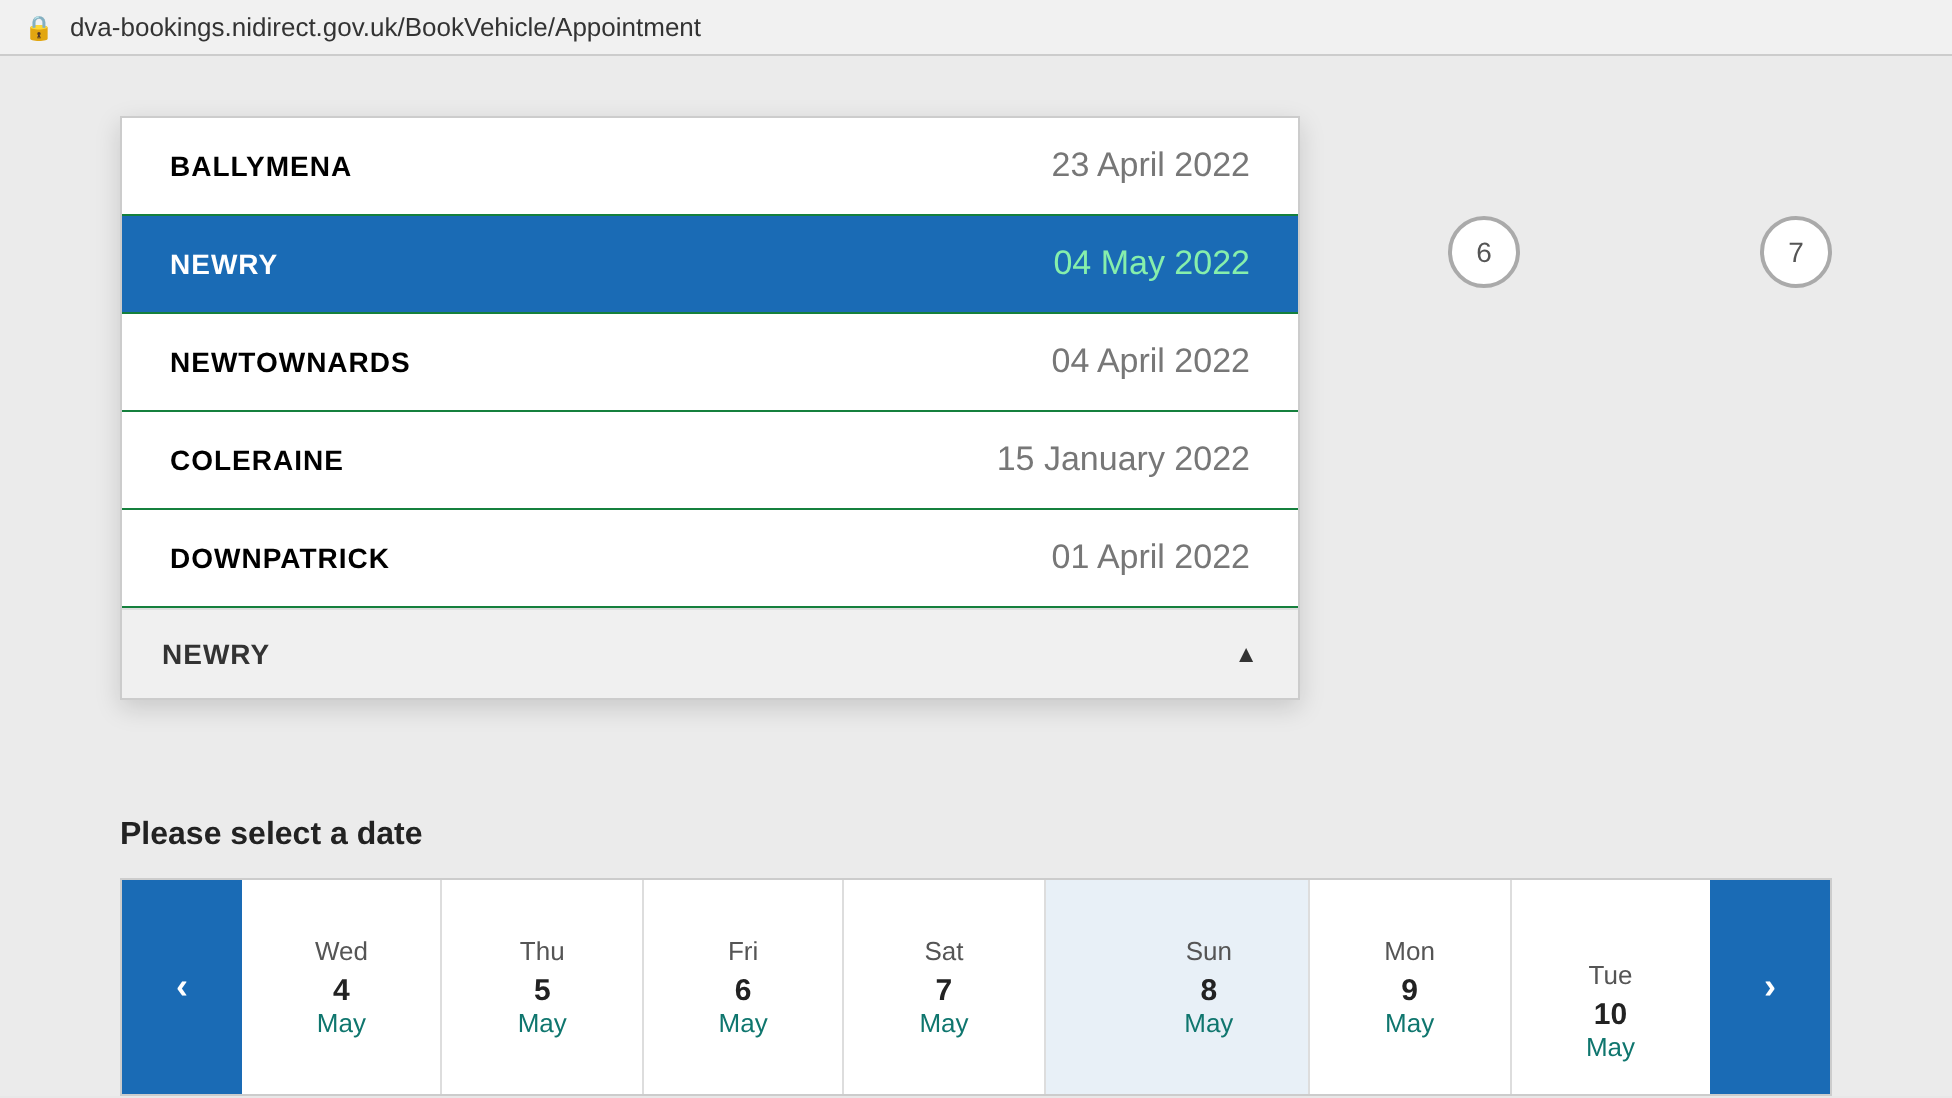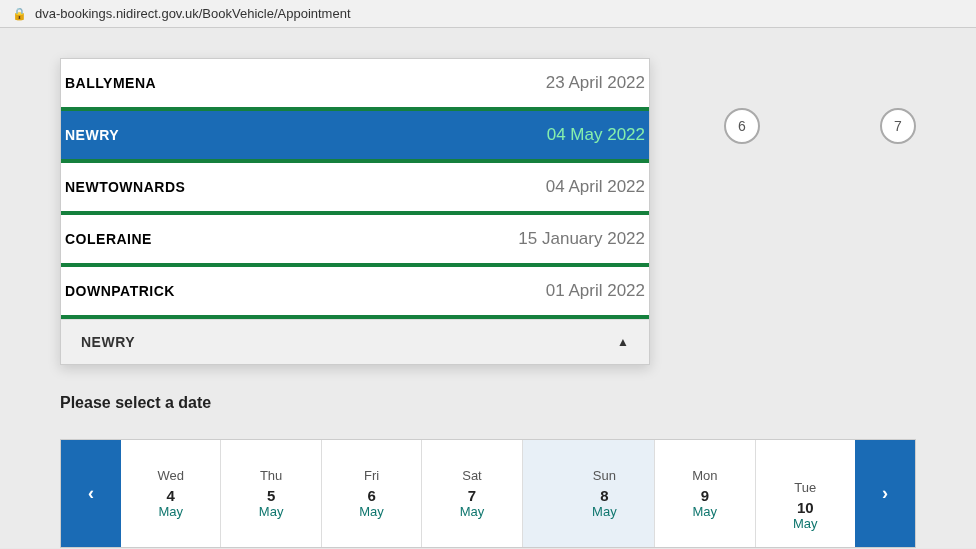--- a/index.html
+++ b/index.html
@@ -72,22 +72,22 @@
 
     .dropdown-list {
       max-height: 300px;
       overflow-y: auto;
     }
 
     .dropdown-item {
       display: flex;
       justify-content: space-between;
       align-items: center;
-      padding: 14px 4px;
-      border-bottom: 4px solid #15803d;
+      padding: 14px 24px;
+      border-bottom: 1px solid #15803d;
       cursor: pointer;
       background: #fff;
     }
     .dropdown-item.selected {
       background: #1a6bb5;
       color: #fff;
     }
     .dropdown-item .item-name {
       font-size: 14px;
       font-weight: 600;
@@ -140,21 +140,21 @@
       bottom: 0;
       left: 0;
       right: 0;
       background: #ebebeb;
       padding: 20px 60px 0 60px;
     }
     .date-section-title {
       font-size: 16px;
       font-weight: 700;
       color: #222;
-      margin-bottom: 27px;
+      margin-bottom: 12px;
     }
 
     .date-picker {
       display: flex;
       align-items: stretch;
       gap: 0;
       border: 1px solid #ccc;
       background: #fff;
       overflow: hidden;
     }

